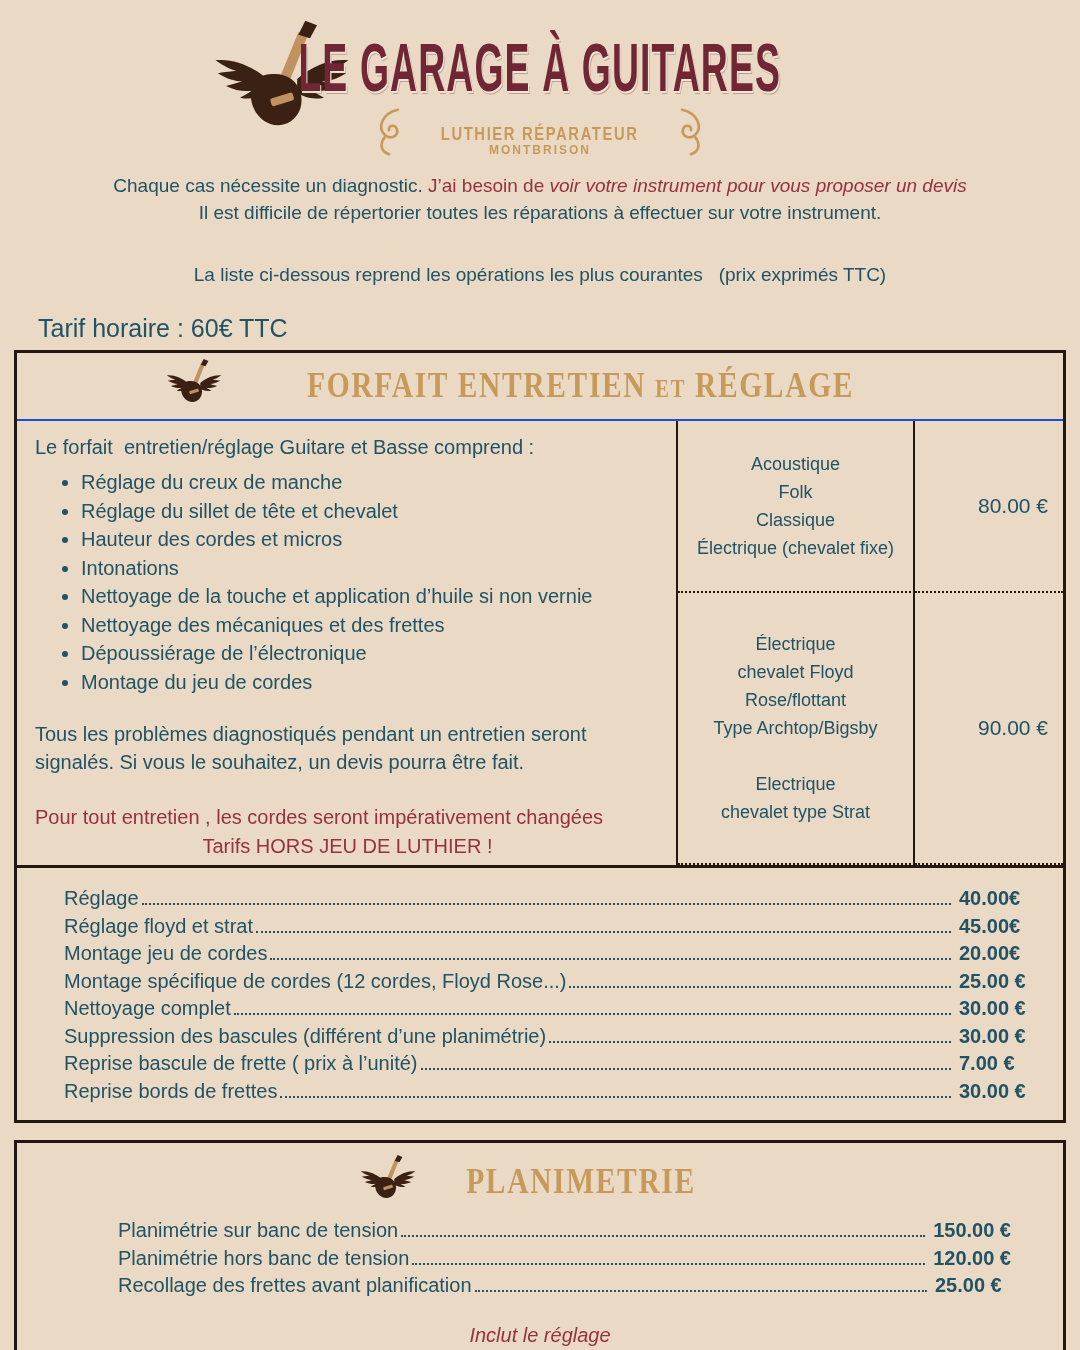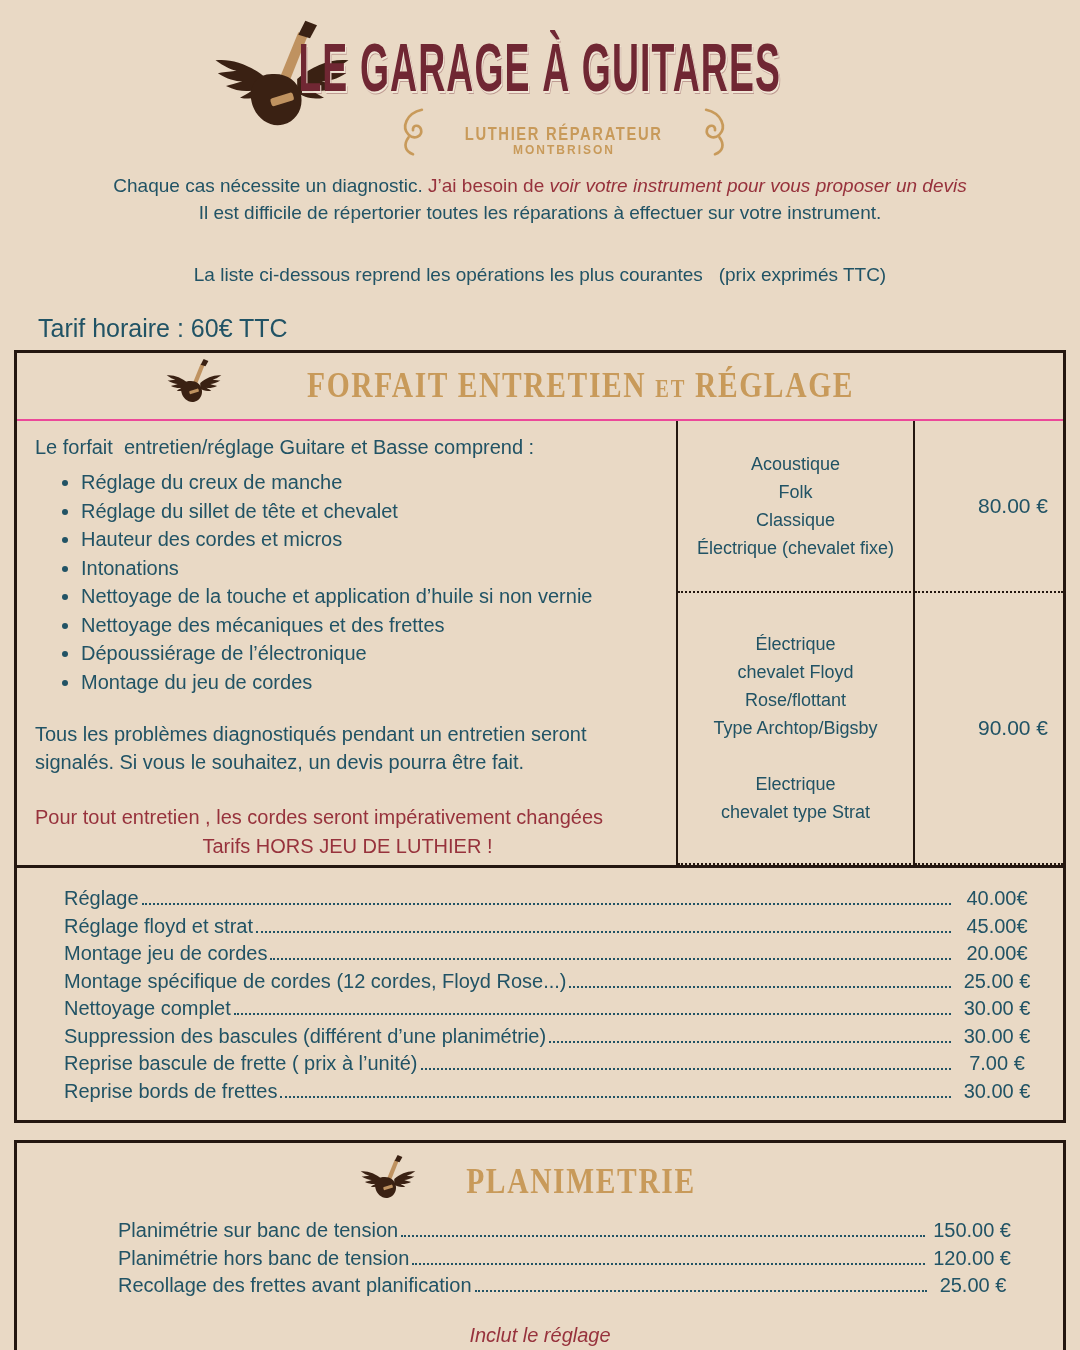--- a/index.html
+++ b/index.html
@@ -7,21 +7,21 @@
   body {
     width:1080px; height:1350px; overflow:hidden;
     background:#e9d9c5;
     font-family:"Liberation Sans", sans-serif;
     color:#215365;
   }
   .red { color:#97323c; }
   .italic { font-style:italic; }
 
   
-  .hdr { position:relative; height:166px;padding-left:24px; }
+  .hdr { position:relative; height:166px; }
   .logo { position:absolute; left:212px; top:20px; color:#3a2113; }
   .brand-title { position:absolute; top:32px; left:0; width:100%; text-align:center; }
   .brand-title .squeeze {
     display:inline-block; transform:scaleX(.55); transform-origin:center;
     white-space:nowrap; font-weight:bold; font-size:68px; line-height:70px;
     color:#702733; letter-spacing:2px;
     text-shadow:2px 2px 0 rgba(247,238,222,.9), 3px 3px 0 rgba(112,39,51,.35);
   }
   .brand-sub-row { position:absolute; top:106px; width:100%; display:flex; justify-content:center; align-items:center; gap:14px; }
   .brand-sub {
@@ -36,21 +36,21 @@
   .intro { text-align:center; font-size:19px; line-height:27px; }
   .intro-p1 { margin-top:6px; }
   .intro-line3 { margin-top:35px; white-space:pre-wrap; }
 
   .hourly { margin:26px 0 0 38px; font-size:25px; line-height:28px; }
 
   
   .panel { margin:8px 14px 0; border:3px solid #241710; background:#e9d9c5; }
   .panel.second { margin-top:17px; }
   .sec-hdr { display:flex; justify-content:center; align-items:center; gap:24px; padding:6px 0 8px; }
-  .sec-hdr.bordered { border-bottom:2px solid #ec4899; }
+  .sec-hdr.bordered { border-bottom:2px solid #1d4ed8; }
   .sec-title {
     display:inline-block; transform:scaleX(.82); transform-origin:center;
     font-family:"Liberation Serif", serif; font-weight:bold; font-variant:small-caps;
     color:#c89a5a; font-size:36px; line-height:40px; letter-spacing:2px; white-space:nowrap;
   }
   .sec-icon { color:#3a2113; flex:0 0 auto; }
 
   
   .ftable { display:grid; grid-template-columns:661px 237px 1fr; grid-template-rows:172px 272px; border-bottom:3px solid #241710; }
   .cell-desc { grid-row:1 / 3; border-right:2px solid #241710; padding:12px 16px 0 18px; font-size:20px; line-height:28px; }
@@ -63,21 +63,21 @@
   .cell-type { border-right:2px solid #241710; display:flex; align-items:center; justify-content:center;
     text-align:center; font-size:18px; line-height:28px; white-space:pre-line; padding:4px; }
   .cell-price { display:flex; align-items:center; justify-content:center; font-size:21px;padding-left:48px; }
   .dotted-b { border-bottom:2px dotted #241710; }
 
   
   .plist { padding:17px 28px 15px 14px;margin-left:33px; }
   .prow { display:flex; align-items:baseline; font-size:20px; line-height:27.5px; }
   .prow .lbl { white-space:nowrap; }
   .prow .dots { flex:1; border-bottom:2px dotted #215365; margin:0 8px 4px 3px; min-width:20px; }
-  .prow .val { min-width:76px; text-align:center; white-space:nowrap; }
+  .prow .val { min-width:76px; text-align:left; white-space:nowrap;font-weight:bold; }
 
   .p2rows { padding:8px 52px 0 68px; }
   .p2note { text-align:center; font-style:italic; font-size:20px; margin:24px 0 14px; }
 </style>
 </head>
 <body>
 
 <svg width="0" height="0" style="position:absolute" aria-hidden="true">
   <defs>
     <g id="wguitar">

